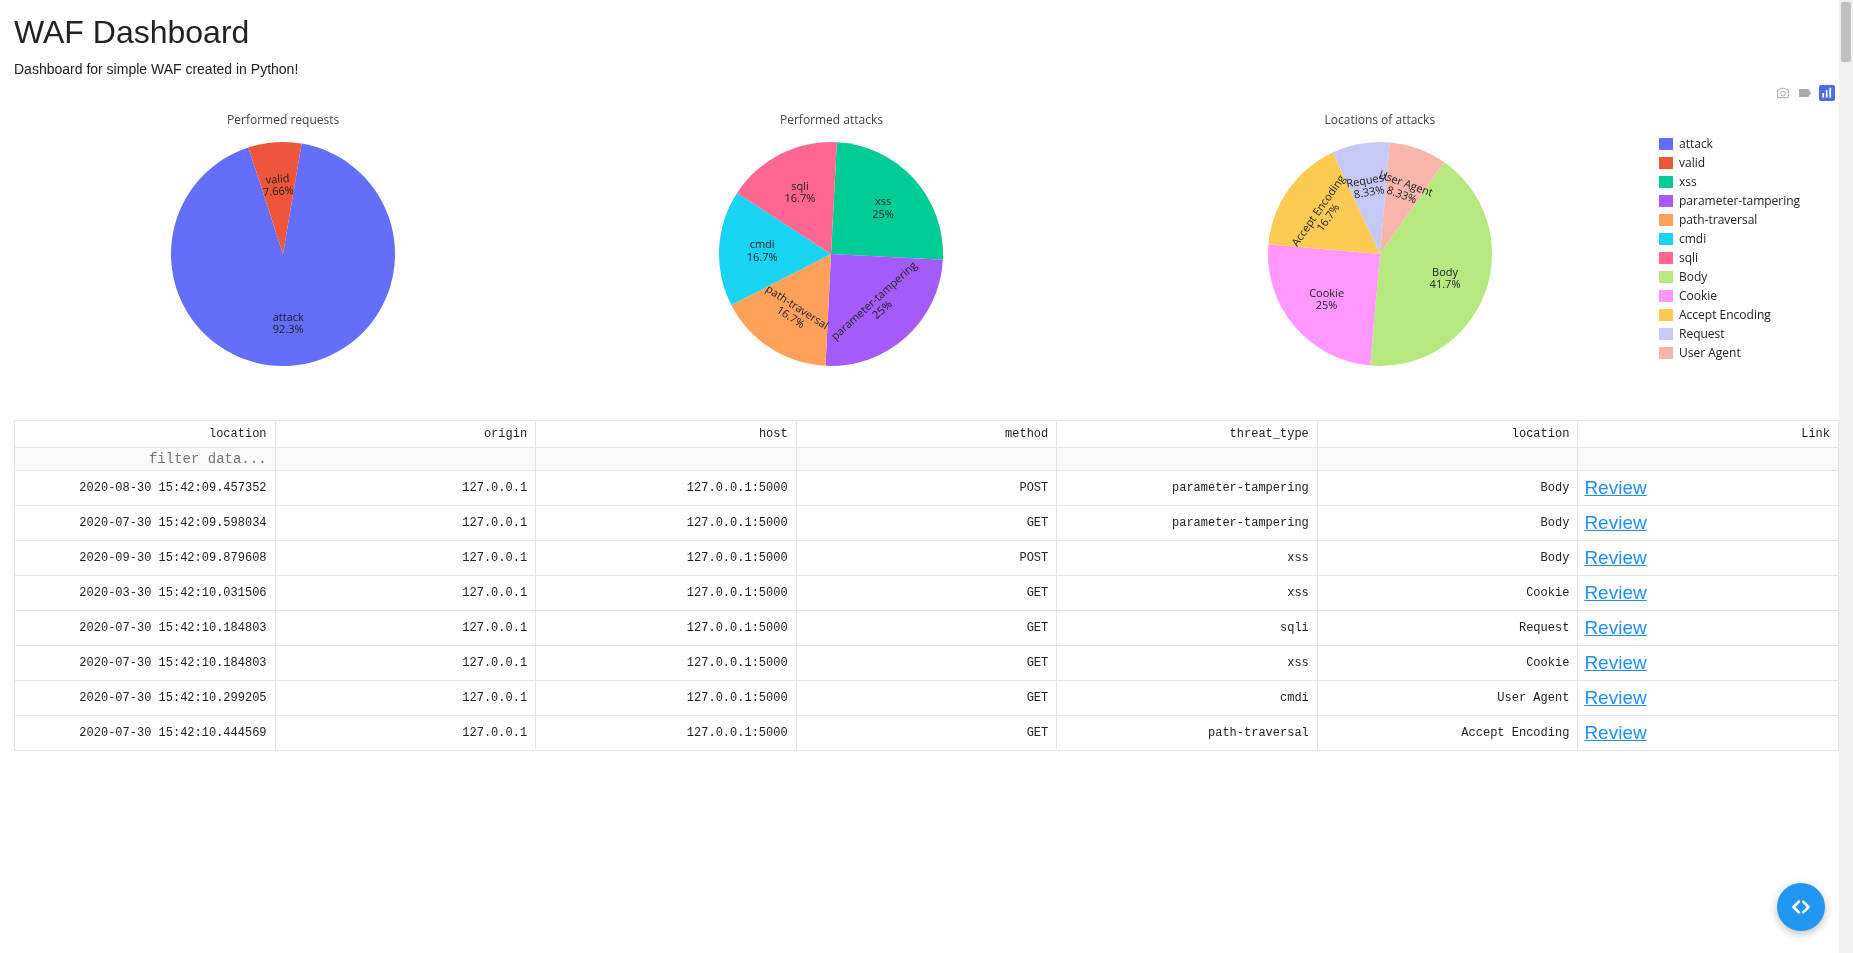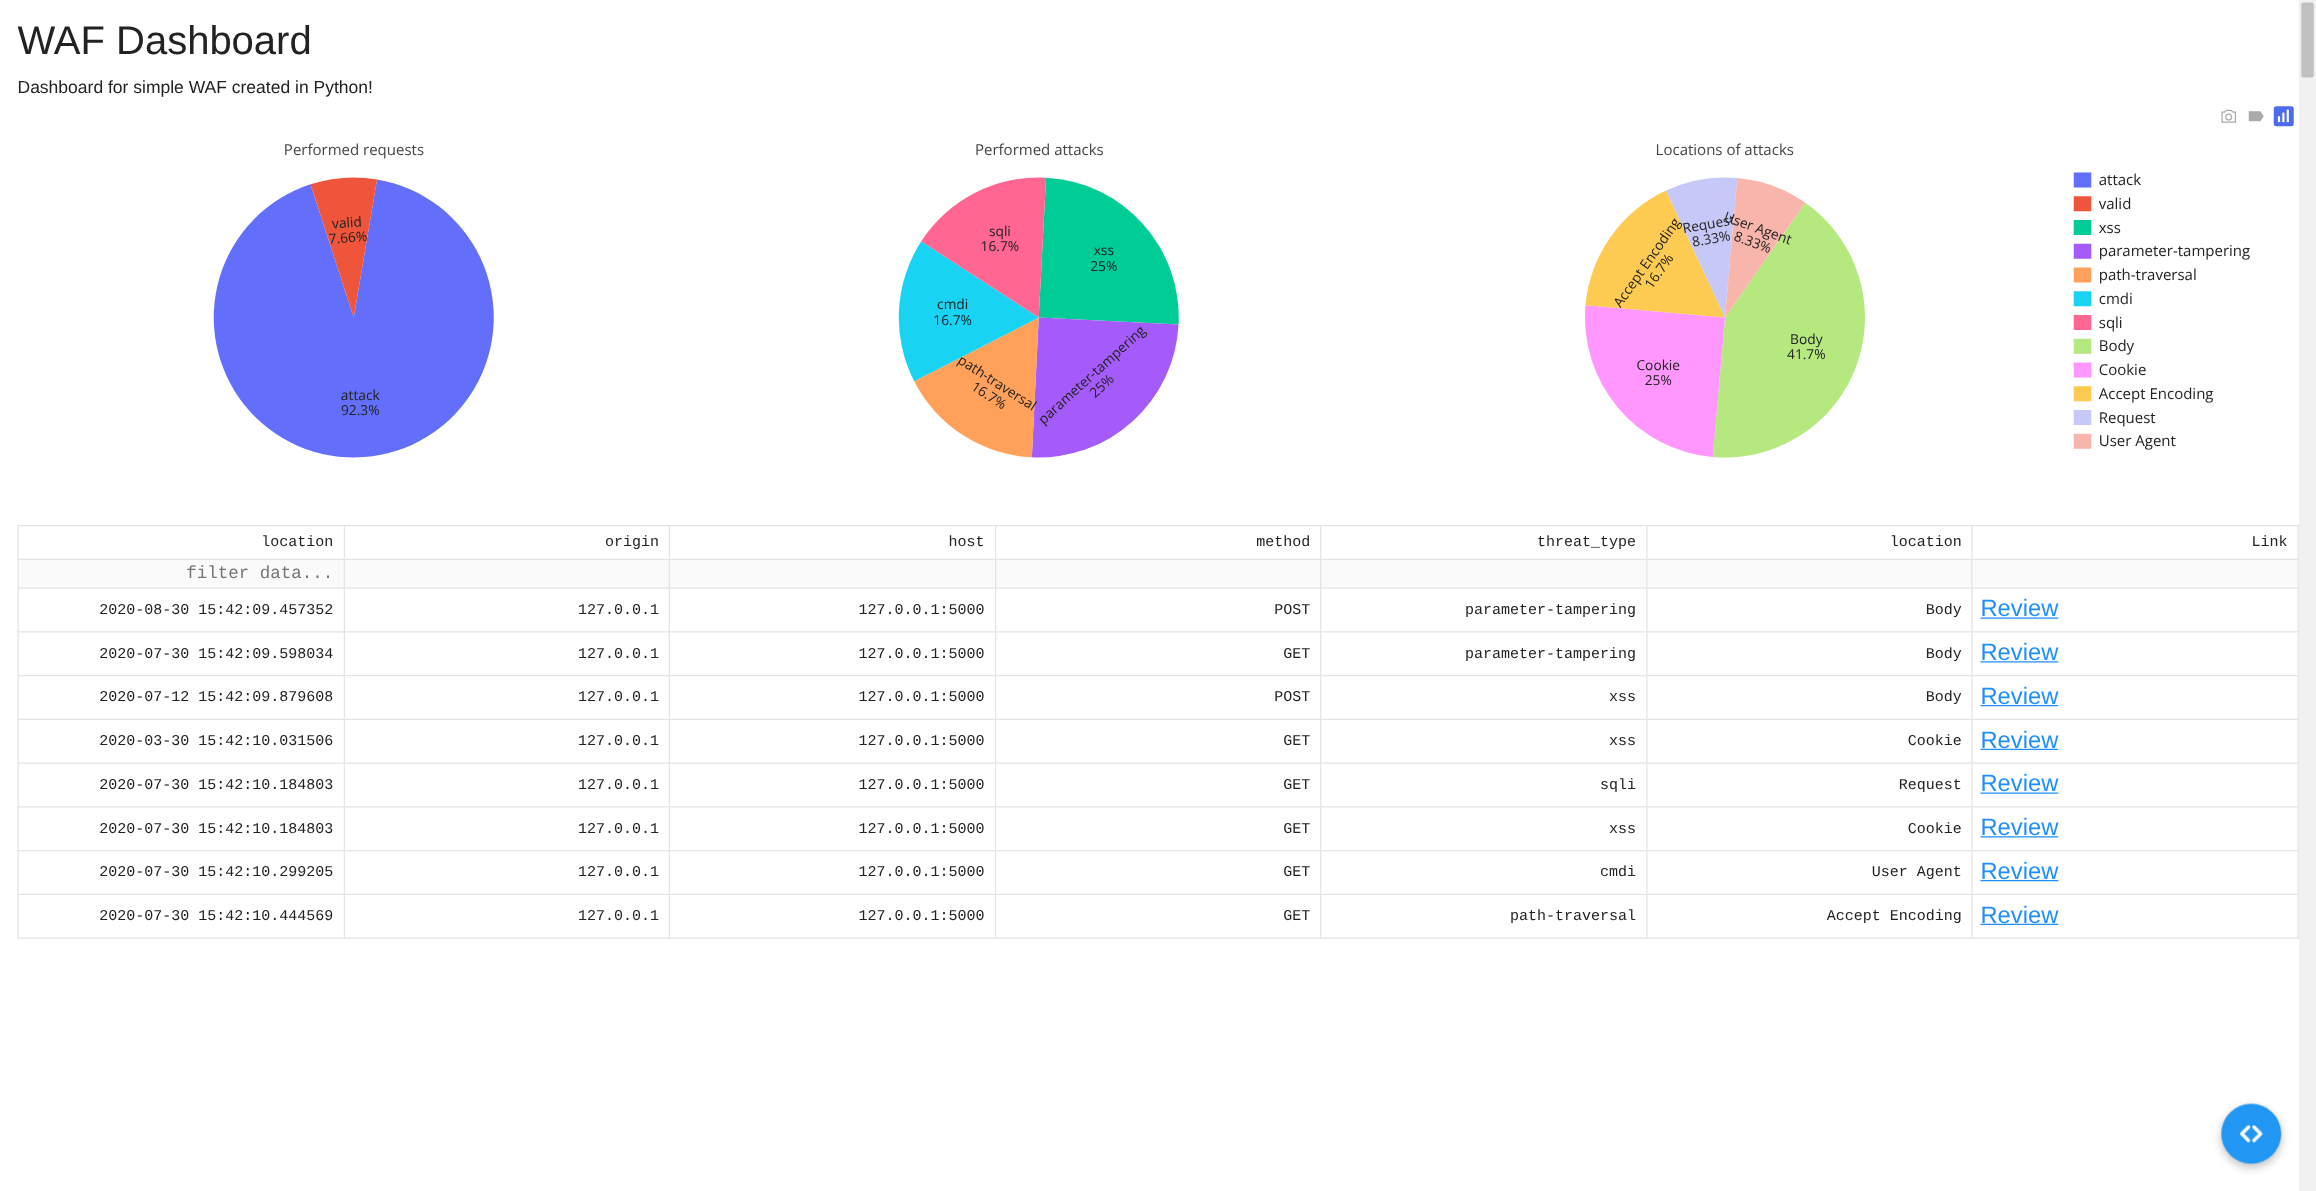--- a/index.html
+++ b/index.html
@@ -259,21 +259,21 @@
       <tr>
         <td>2020-07-30 15:42:09.598034</td>
         <td>127.0.0.1</td>
         <td>127.0.0.1:5000</td>
         <td>GET</td>
         <td>parameter-tampering</td>
         <td>Body</td>
         <td class="review-link"><a>Review</a></td>
       </tr>
       <tr>
-        <td>2020-07-12 15:42:09.879608</td>
+        <td>2020-09-30 15:42:09.879608</td>
         <td>127.0.0.1</td>
         <td>127.0.0.1:5000</td>
         <td>POST</td>
         <td>xss</td>
         <td>Body</td>
         <td class="review-link"><a>Review</a></td>
       </tr>
       <tr>
         <td>2020-03-30 15:42:10.031506</td>
         <td>127.0.0.1</td>

